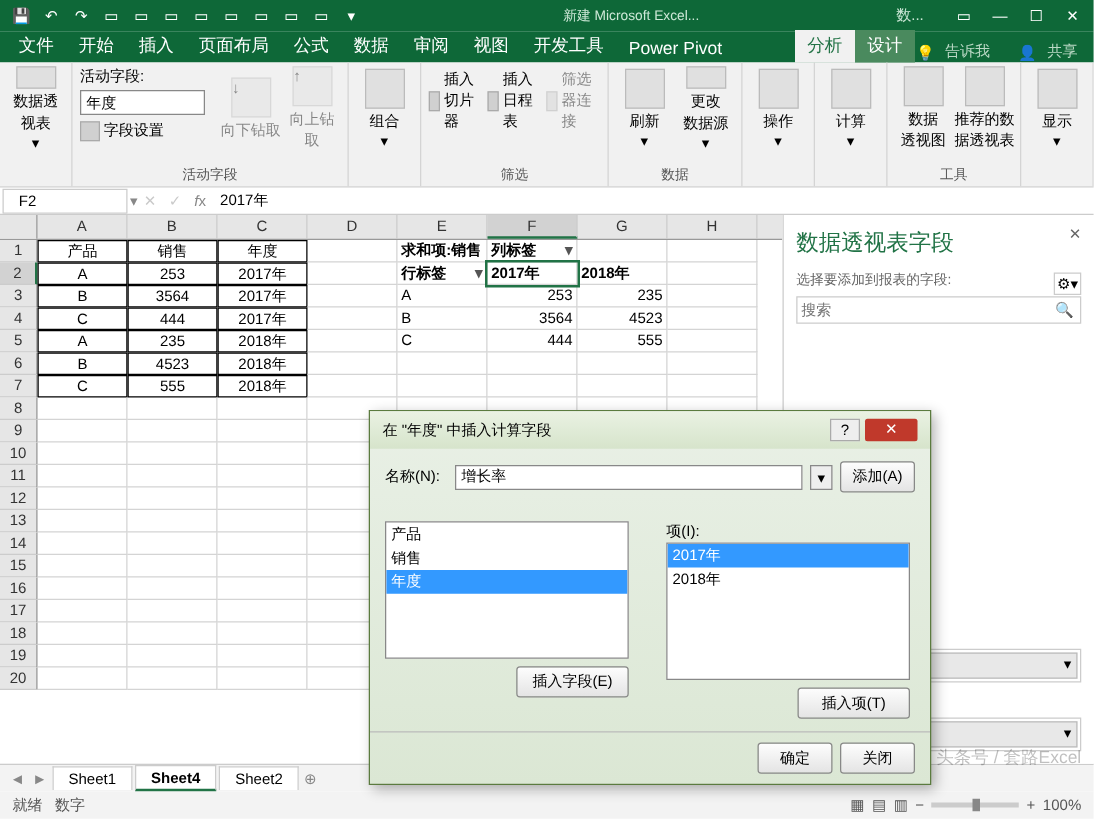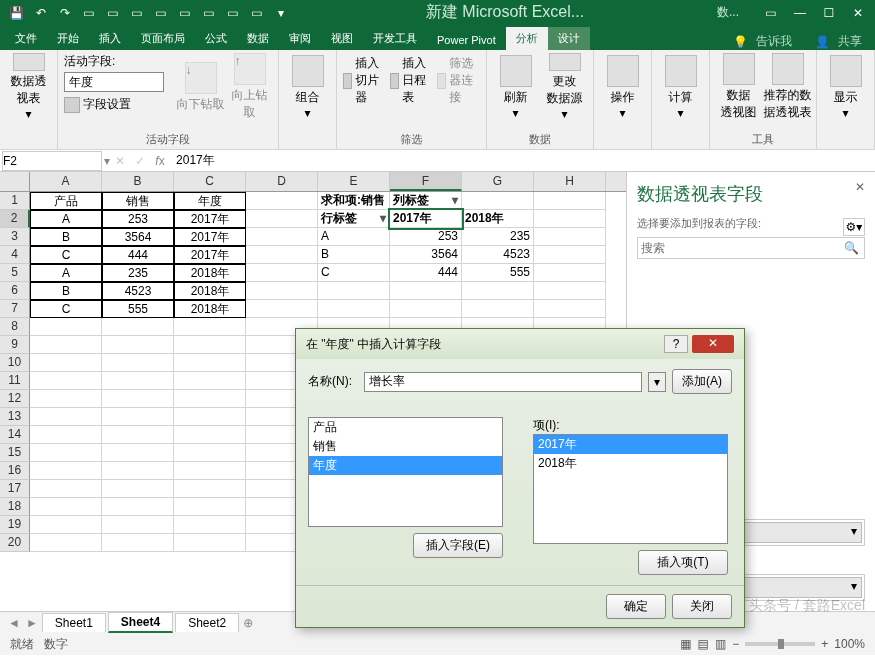--- a/index.html
+++ b/index.html
@@ -1,41 +1,41 @@
 <!DOCTYPE html>
 <html><head>
 <meta charset="utf-8">
 <style>
 * { margin: 0; padding: 0; box-sizing: border-box; font-family: "Microsoft YaHei", Arial, sans-serif; font-size: 12px; }
 body { background: #fff; width: 875px; height: 665px; overflow: hidden; position: relative; }
 
 .qat { height: 25px; background: #0e6838; display: flex; align-items: center; padding: 0 5px; color: #fff; }
 .qat-icon { width: 20px; height: 20px; display: flex; align-items: center; justify-content: center; margin: 0 2px; cursor: pointer; font-size: 12px; }
-.qat-title { flex: 1; text-align: center; color: #cde8d7; font-size: 16px; }
+.qat-title { flex: 1; text-align: center; color: #cde8d7; font-size: 11px; }
 .qat-right { display: flex; gap: 5px; }
 
 .tabs { height: 25px; background: #0e6838; display: flex; align-items: flex-end; padding: 0 5px; }
-.tab { padding: 4px 10px; color: #fff; cursor: pointer; font-size: 11px; }
-.tab.active { background: #f1f1f1; color: #237346; }
+.tab { padding: 4px 10px; color: #fff; cursor: pointer; font-size: 14px; }
+.tab.active { background: #f1f1f1; color: #237346; margin-left: 48px; }
 .tab.context { background: #4a8a5e; }
 .tab.context.active { background: #f1f1f1; color: #237346; }
 .share-area { margin-left: auto; display: flex; align-items: center; gap: 8px; color: #b9d8c4; padding-right: 8px; }
 
 .ribbon { height: 100px; background: #f1f1f1; border-bottom: 1px solid #d4d4d4; display: flex; }
 .ribbon-group { border-right: 1px solid #d4d4d4; padding: 3px 6px 0; display: flex; flex-direction: column; }
 .ribbon-group-content { flex: 1; display: flex; align-items: flex-start; gap: 4px; }
 .ribbon-group-label { text-align: center; color: #555; font-size: 11px; padding: 2px 0; }
 .ribbon-big-btn { display: flex; flex-direction: column; align-items: center; justify-content: center; width: 45px; height: 68px; cursor: pointer; }
 .ribbon-big-icon { width: 32px; height: 32px; background: #e0e0e0; border: 1px solid #bbb; margin-bottom: 2px; }
 .ribbon-item-row { display: flex; align-items: center; gap: 3px; margin: 2px 0; }
 .disabled { opacity: 0.45; }
 .small-icon { width: 16px; height: 16px; background: #d0d0d0; border: 1px solid #aaa; display: inline-block; }
 
 .formula-bar { height: 22px; border-bottom: 1px solid #ccc; display: flex; align-items: center; }
-.namebox { width: 100px; padding: 2px 0; border: 1px solid #ccc; margin: 0 2px; }
+.namebox { width: 100px; padding: 2px 12px; border: 1px solid #ccc; margin: 0 2px; }
 .fb-btn { width: 20px; height: 20px; display: flex; align-items: center; justify-content: center; color: #888; cursor: pointer; }
 .formula-input { flex: 1; padding: 2px 6px; border: none; outline: none; }
 
 .sheet-area { display: flex; height: 439px; }
 .grid-container { flex: 1; overflow: hidden; position: relative; }
 .col-headers { display: flex; background: #e6e6e6; border-bottom: 1px solid #999; height: 20px; }
 .corner { width: 30px; border-right: 1px solid #999; background: #e6e6e6; }
 .col-h { width: 72px; text-align: center; border-right: 1px solid #ccc; line-height: 19px; color: #333; }
 .col-h.sel { background: #d2d2d2; border-bottom: 2px solid #217346; }
 .grid-rows { }

